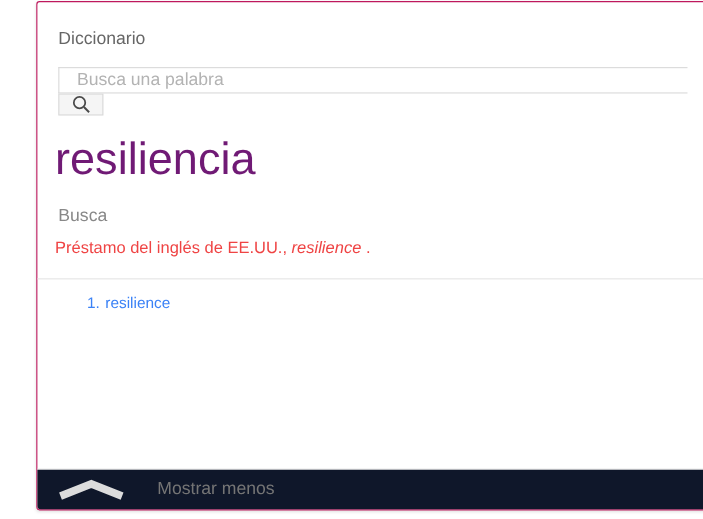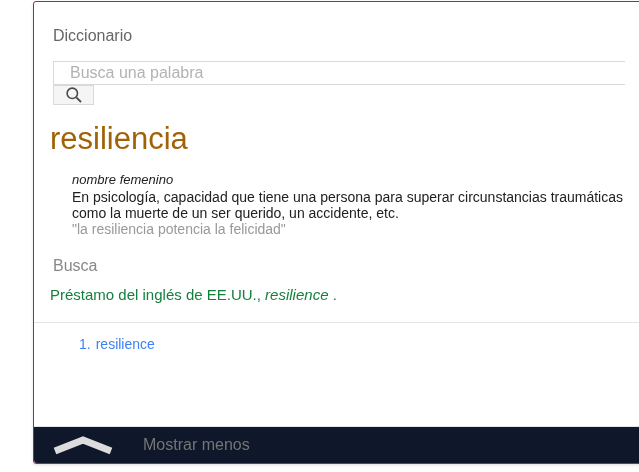--- a/index.html
+++ b/index.html
@@ -44,23 +44,23 @@
   .search-input::placeholder { color: #b3b3b3; opacity: 1; }
   .search-btn {
     width: 41px;
     border: 1px solid #d9d9d9;
     background: #f5f5f5;
     display: flex; align-items: center; justify-content: center;
     cursor: pointer;
   }
   .word {
     margin: 16px 20px 0 16px;
-    font-size: 31px;
+    font-size: 41px;
     font-weight: 400;
-    color: #a16207;
+    color: #701a75;
     letter-spacing: 0;
   }
   .def-block {
     margin: 15px 20px 0 38px;
     font-size: 14px;
     color: #212121;
   }
   .pos {
     font-style: italic;
     font-size: 13px;
@@ -70,21 +70,21 @@
   .definition { line-height: 16px; }
   .example { color: #999999; line-height: 16px; }
   .origin-heading {
     margin: 20px 20px 0 19px;
     font-size: 16px;
     color: #888888;
   }
   .origin-text {
     margin: 11px 20px 0 16px;
     font-size: 15px;
-    color: #15803d;
+    color: #ef4444;
   }
   .origin-text .loanword { font-style: italic; }
   .divider {
     border: none;
     border-top: 1px solid #e4e4e4;
     height: 0;
   }
   .divider-1 { margin-top: 19px; }
   .translate-row {
     display: flex;
@@ -147,25 +147,20 @@
         <svg width="18" height="18" viewBox="0 0 18 18">
           <circle cx="7.3" cy="7.3" r="5.2" fill="none" stroke="#4a4a4a" stroke-width="1.6"></circle>
           <line x1="11.3" y1="11.3" x2="16" y2="16" stroke="#4a4a4a" stroke-width="1.8"></line>
         </svg>
       </span>
     </div>
   </div>
 
   <div class="word">resiliencia</div>
 
-  <div class="def-block">
-    <div class="pos">nombre femenino</div>
-    <div class="definition">En psicología, capacidad que tiene una persona para superar circunstancias traumáticas como la muerte de un ser querido, un accidente, etc.</div>
-    <div class="example">"la resiliencia potencia la felicidad"</div>
-  </div>
 
   <div class="origin-heading">Busca</div>
 
   <div class="origin-text"><span>Préstamo del inglés de EE.UU., </span><span class="loanword">resilience</span><span> .</span></div>
 
   <hr class="divider divider-1">
 
 
   <div class="translation-results">
     <div class="translation-item">

